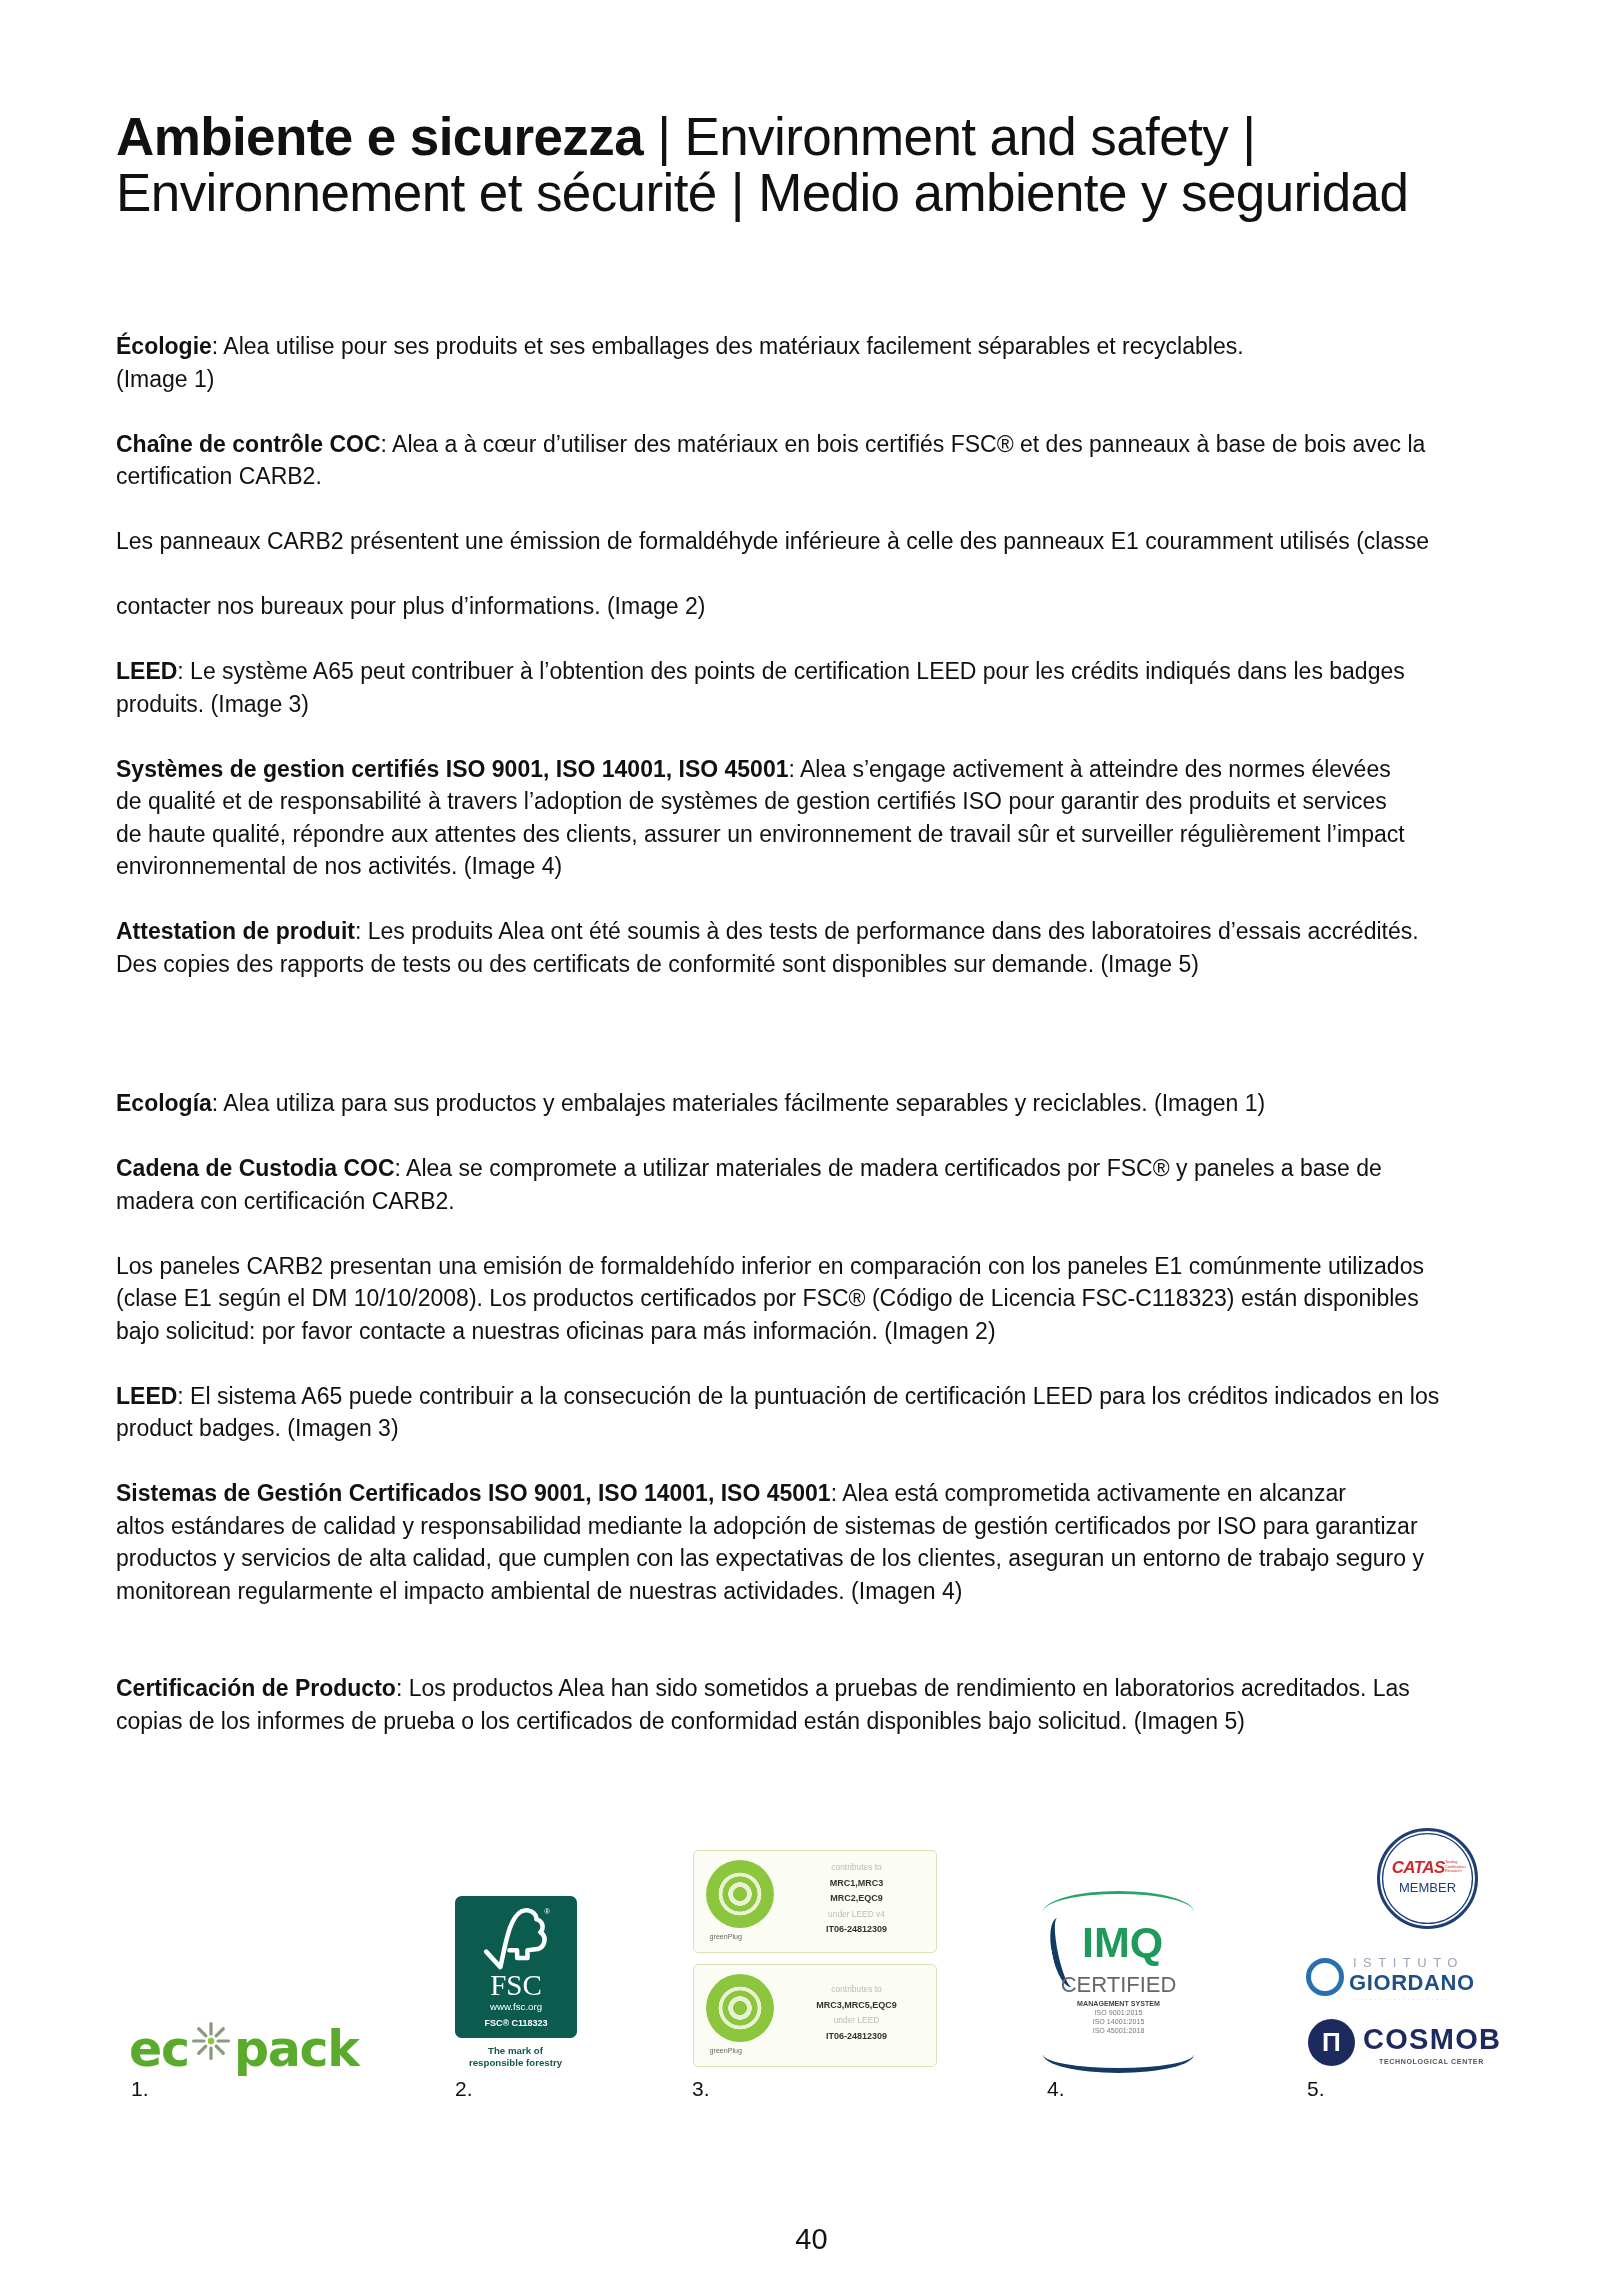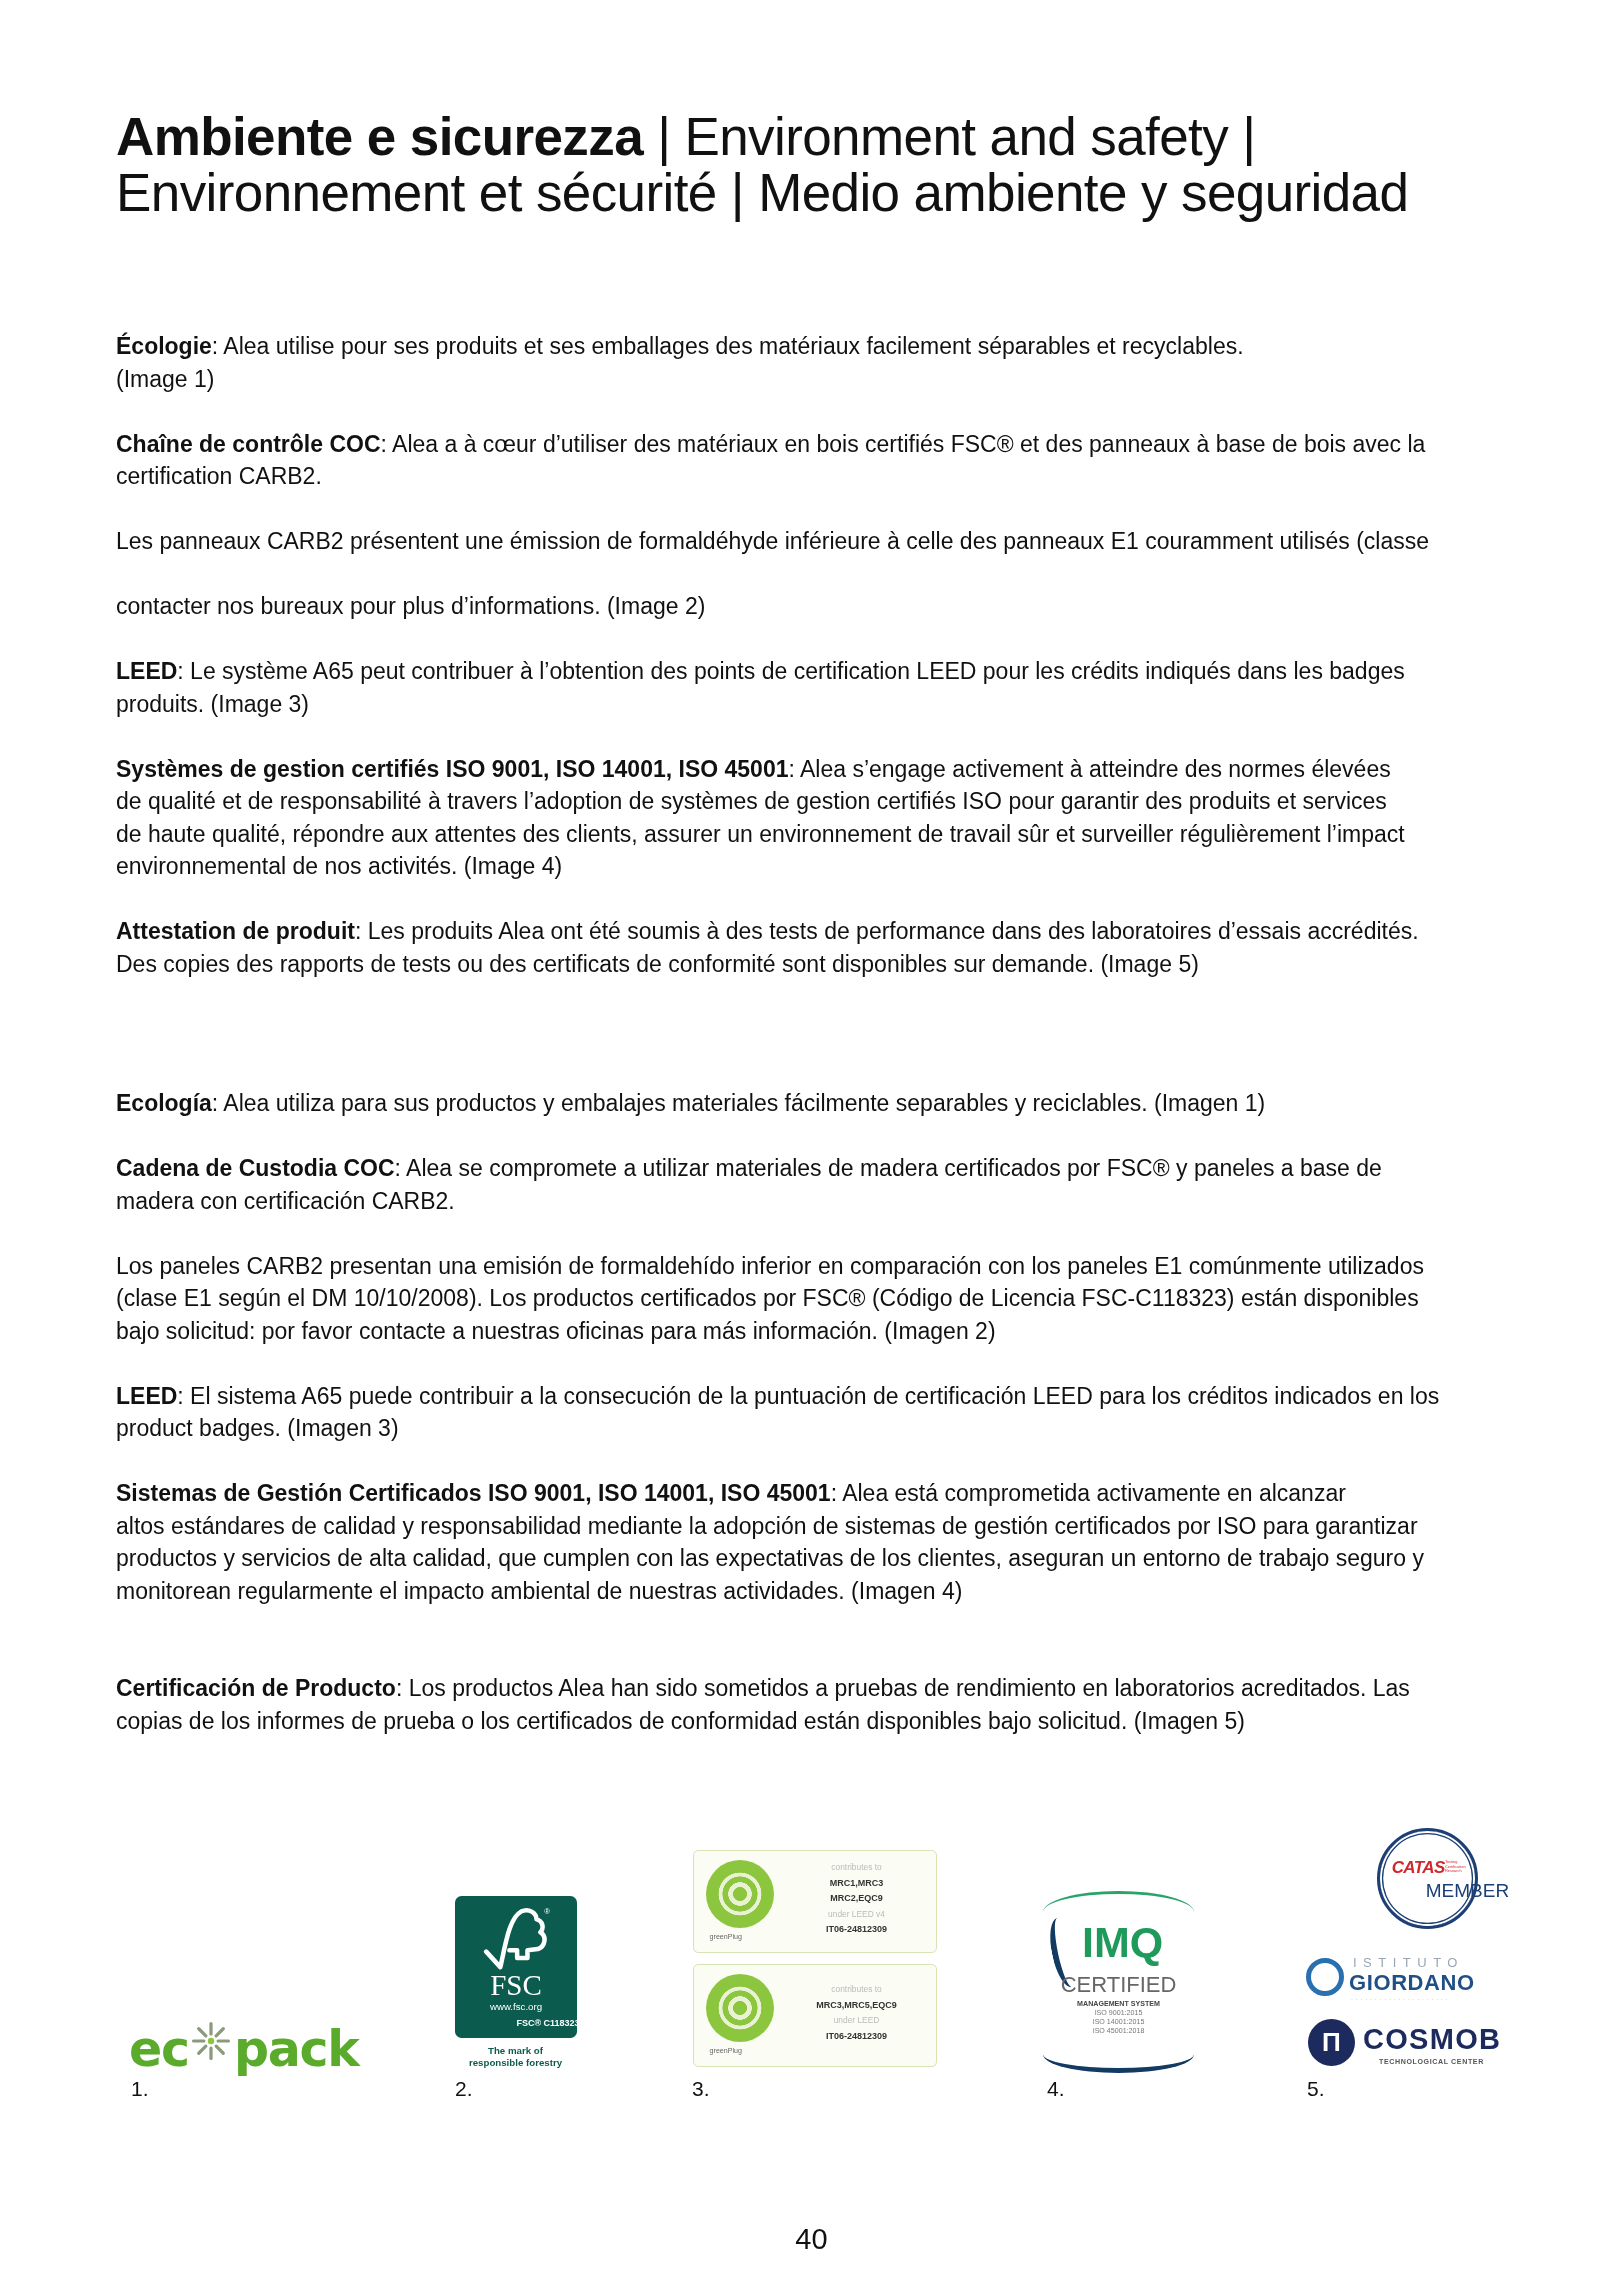--- a/index.html
+++ b/index.html
@@ -18,38 +18,38 @@
   .page-number { position: absolute; left: 0; width: 1623px; top: 2223px; text-align: center; font-size: 29px; }
 
   
   .logo { position: absolute; }
   .ecopack { left: 129px; top: 2021px; width: 247px; height: 52px; display: flex; font-weight: bold; font-size: 49px; color: #5aab2b; letter-spacing: -1.3px; font-family: "DejaVu Sans", sans-serif; }
   .ecopack .flower { display: inline-block; width: 40px; height: 40px; margin: 0 2.6px; }
   .fsc { left: 455px; top: 1896px; width: 122px; height: 142px; background: #0b5c4e; border-radius: 6.5px; color: #ffffff; text-align: center; }
   .fsc .tree { position: absolute; left: 26px; top: 9px; width: 71px; height: 70px; }
   .fsc .fsc-word { position: absolute; left: 0; width: 122px; top: 74px; font-family: "Liberation Serif", serif; font-size: 29px; line-height: 30px; }
   .fsc .fsc-url { position: absolute; left: 0; width: 122px; top: 105px; font-size: 9.7px; }
-  .fsc .fsc-code { position: absolute; left: 0; width: 122px; top: 122px; font-size: 9px; font-weight: bold; margin-left: 32px; }
+  .fsc .fsc-code { position: absolute; left: 0; width: 122px; top: 122px; font-size: 9px; font-weight: bold; }
   .fsc-caption { position: absolute; left: 448px; width: 135px; top: 2045px; text-align: center; color: #0b5c4e; font-size: 9.7px; line-height: 11.7px; font-weight: bold; }
   .leed { left: 693px; width: 242px; height: 101px; border: 1.9px solid #d6e3b4; border-radius: 5.2px; background: #fbfdf4; }
   .leed .seal { position: absolute; left: 11.7px; top: 9px; width: 68px; height: 68px; border-radius: 50%; background: radial-gradient(circle, #8cc63f 0 14%, #e9f3d4 15% 24%, #8cc63f 25% 36%, #e9f3d4 37% 44%, #8cc63f 45% 70%); }
   .leed .seal-foot { position: absolute; left: 15.6px; top: 82px; font-size: 7.1px; color: #666; }
   .leed .lines { position: absolute; left: 91px; top: 9px; width: 143px; text-align: center; font-size: 8.4px; line-height: 15.6px; color: #bbbbbb; }
   .leed .lines .dark { color: #333333; font-weight: bold; font-size: 9px; }
   .imq { left: 1043px; top: 1891px; width: 151px; height: 182px; }
   .imq .arc-top { position: absolute; left: 0; top: 0; width: 151px; height: 39px; border-top: 3.9px solid #2aa36a; border-radius: 50% 50% 0 0; }
   .imq .arc-bot { position: absolute; left: 0; bottom: 0; width: 151px; height: 32.5px; border-bottom: 5.2px solid #123a63; border-radius: 0 0 50% 50%; }
   .imq .swoosh { position: absolute; left: 9px; top: 26px; width: 19.5px; height: 71px; border-left: 6.5px solid #123a63; border-radius: 60% 0 0 60%; transform: rotate(-12deg); }
   .imq .imq-word { position: absolute; left: 39px; top: 29px; font-size: 43px; font-weight: bold; color: #1f9a5a; line-height: 45px; }
   .imq .cert { position: absolute; left: 0; width: 151px; top: 81px; text-align: center; font-size: 22px; color: #666; line-height: 25px; }
   .imq .small { position: absolute; left: 0; width: 151px; top: 109px; text-align: center; font-size: 7.1px; line-height: 9px; color: #777; }
   .catas { left: 1377px; top: 1828px; width: 95px; height: 95px; border: 3.2px solid #1d3f75; border-radius: 50%; box-shadow: inset 0 0 0 1.9px #ffffff, inset 0 0 0 3.2px #1d3f75; }
   .catas .catas-word { position: absolute; left: 11.7px; top: 27px; font-size: 17px; font-weight: bold; color: #d0282e; font-style: italic; letter-spacing: -0.6px; }
   .catas .tcr { position: absolute; left: 65px; top: 29px; font-size: 3.9px; line-height: 4.5px; color: #d0282e; }
-  .catas .member { position: absolute; left: 0; width: 95px; top: 49px; text-align: center; font-size: 19px; color: #1d3f75; padding-left: 40px; }
+  .catas .member { position: absolute; left: 0; width: 95px; top: 49px; text-align: center; font-size: 13px; color: #1d3f75; }
   .giordano { left: 1306px; top: 1954px; width: 201px; height: 52px; }
   .giordano .g { position: absolute; left: 0; top: 3.9px; width: 38px; height: 38px; border-radius: 50%; border: 5.8px solid #2a6fb0; box-sizing: border-box; }
   .giordano .istituto { position: absolute; left: 47px; top: 1.3px; font-size: 13px; letter-spacing: 6.5px; color: #9aa6b5; }
   .giordano .gword { position: absolute; left: 43px; top: 15.6px; font-size: 22px; font-weight: bold; color: #1f4f86; letter-spacing: 0.6px; }
   .giordano .gsub { position: absolute; left: 45px; top: 42px; font-size: 5.8px; color: #8a94a2; letter-spacing: 0.6px; }
   .cosmob { left: 1308px; top: 2019px; width: 201px; height: 52px; }
   .cosmob .disc { position: absolute; left: 0; top: 0; width: 47px; height: 47px; border-radius: 50%; background: #1c2a5e; color: #fff; font-size: 26px; font-weight: bold; text-align: center; line-height: 47px; }
   .cosmob .cword { position: absolute; left: 55px; top: 3.9px; font-size: 29px; font-weight: bold; color: #1c2a5e; letter-spacing: 1.3px; }
   .cosmob .csub { position: absolute; left: 71px; top: 39px; font-size: 7.1px; font-weight: bold; color: #555; letter-spacing: 0.6px; }
 </style>

